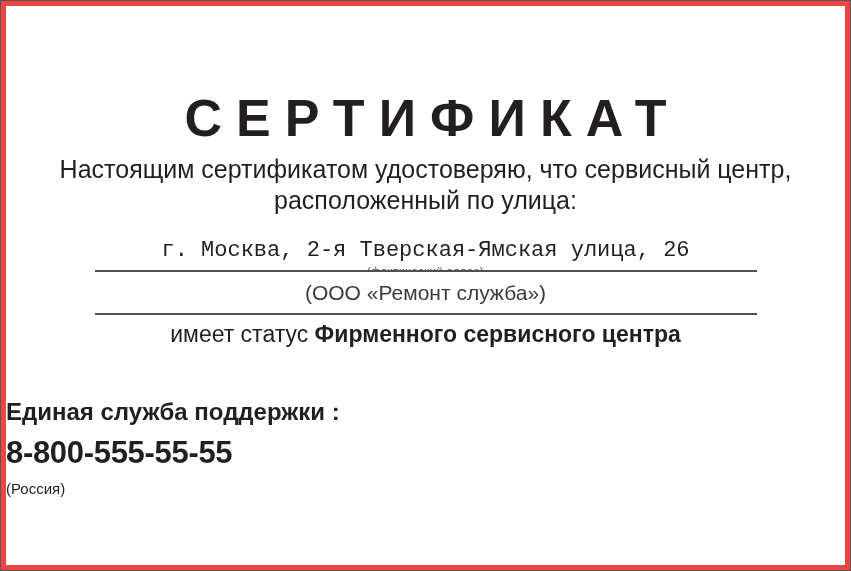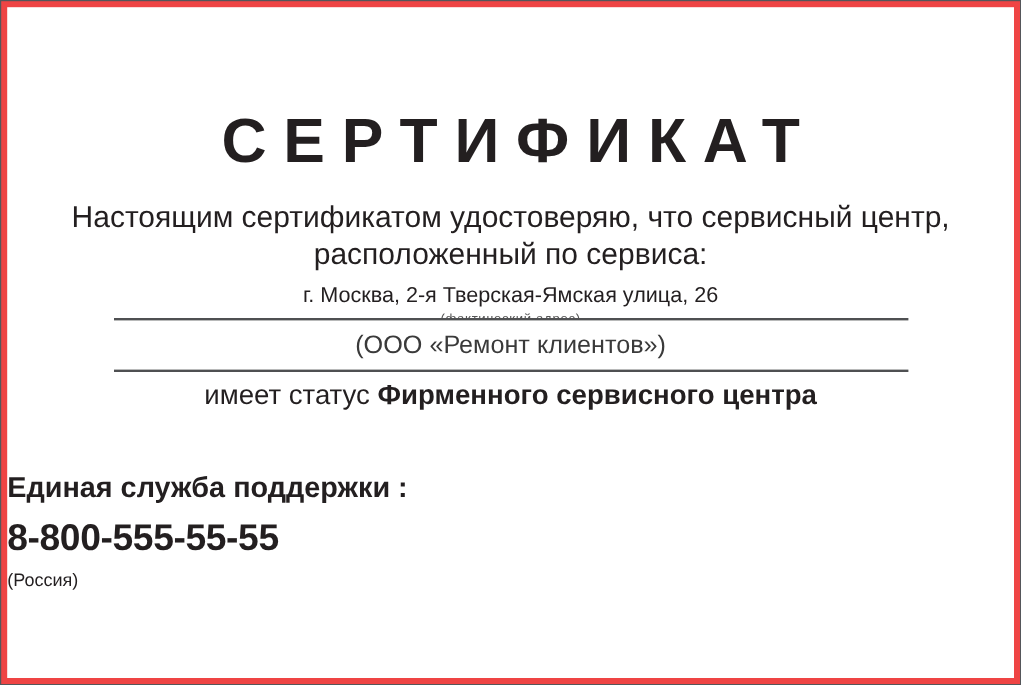--- a/index.html
+++ b/index.html
@@ -25,29 +25,30 @@
   }
   .title{
     font-size:52px;
     font-weight:700;
     letter-spacing:0.27em;
     line-height:56px;
     margin-left:0.27em; 
     white-space:nowrap;
   }
   .statement{
-    margin-top:20px;
+    margin-top:8px;
     font-size:25px;
     line-height:31px;
     text-align:center;
   }
   .address{
-    margin-top:5px;
-    font-size:18px;
+    margin-top:22px;
+    font-size:22px;
     line-height:26px;
+    font-family:Liberation Mono, monospace;
   }
   .caption-clip{
     height:6px;
     overflow:hidden;
     font-size:11px;
     line-height:14px;
     color:#555;
     letter-spacing:0.05em;
   }
   .rule{
@@ -119,30 +120,30 @@
 <body>
 
 <div class="page">
   <div class="sheet">
 
     <div class="body">
       <div class="title">СЕРТИФИКАТ</div>
 
       <div class="statement">
         <div>Настоящим сертификатом удостоверяю, что сервисный центр,</div>
-        <div>расположенный по сервиса:</div>
+        <div>расположенный по улица:</div>
       </div>
 
       <div class="address">г. Москва, 2-я Тверская-Ямская улица, 26</div>
 
       <div class="caption-clip">(фактический адрес)</div>
 
       <hr class="rule">
 
-      <div class="company">(ООО «Ремонт клиентов»)</div>
+      <div class="company">(ООО «Ремонт служба»)</div>
 
       <hr class="rule rule-2">
 
       <div class="status">
         <span>имеет статус</span>
         <b>Фирменного сервисного центра</b>
       </div>
 
       <div class="phone-line">
         <span class="phone-label">Единая служба поддержки :</span>

